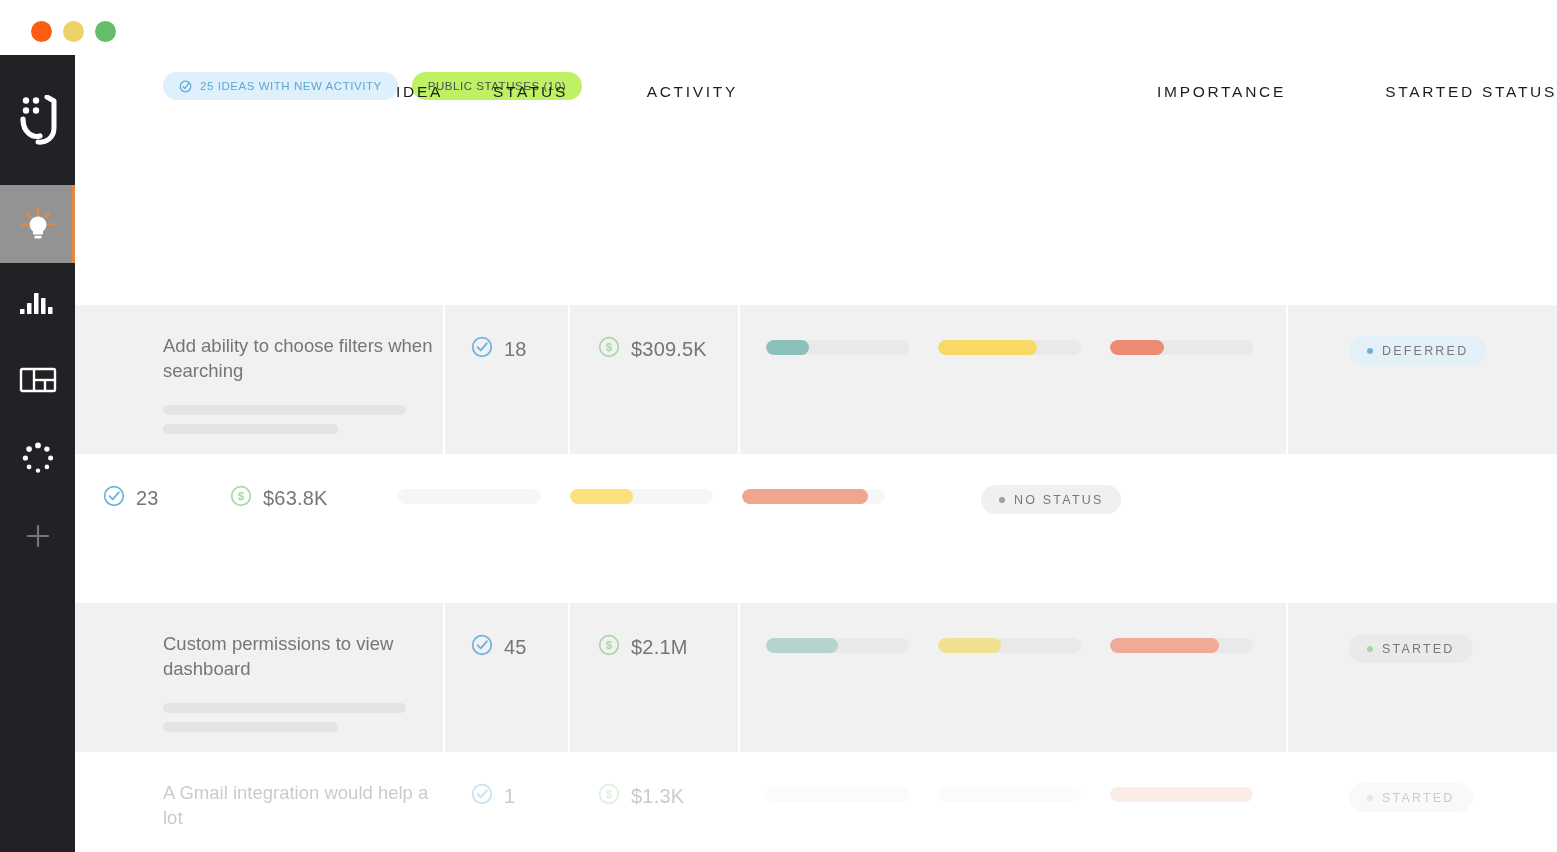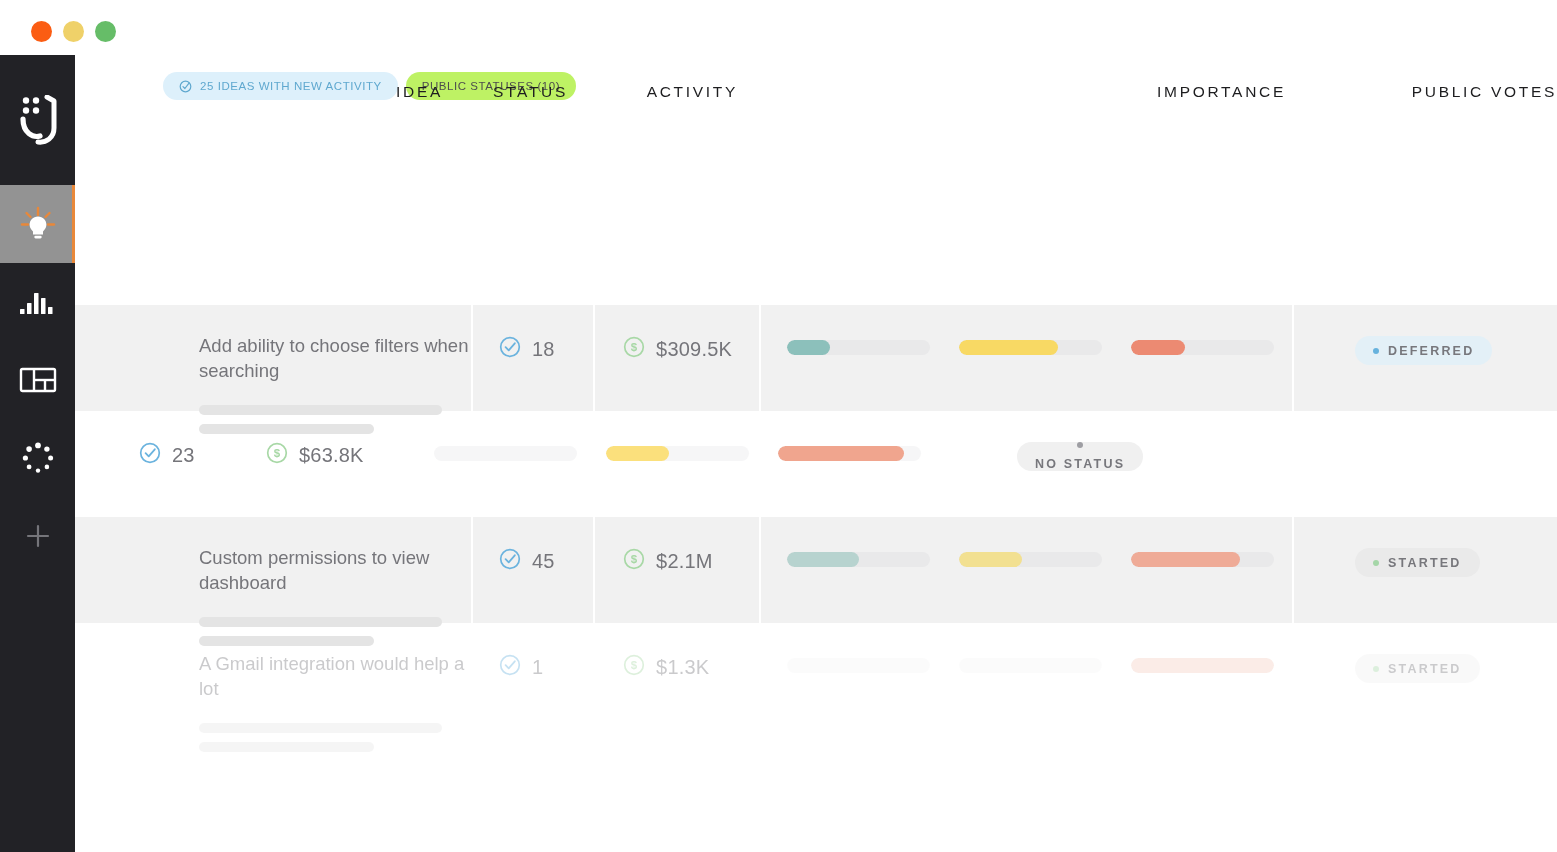--- a/index.html
+++ b/index.html
@@ -40,40 +40,40 @@
     width: 3px; background: #e8883a;
   }
   .nav-item svg { display: block; }
 
   
   .main {
     position: absolute; left: 75px; top: 55px;
     width: 1482px; height: 797px; background: #fff;
   }
 
-  .chips { position: absolute; left: 88px; top: 17px; display: flex; gap: 8px; }
+  .chips { position: absolute; left: 88px; top: 17px; display: flex; gap: 14px; }
   .chip {
     display: flex; align-items: center; gap: 8px;
     height: 28px; padding: 0 16px; border-radius: 14px;
     font-size: 11.5px; letter-spacing: 0.55px; font-weight: 400;
     white-space: nowrap;
   }
   .chip.activity { background: #ddf0fb; color: #5fa8cf; }
   .chip.statuses { background: #bef264; color: #4d4d4d; }
   .chip .c-ico { display: flex; }
 
   
   .table { position: absolute; left: 0; top: 0; width: 1482px; }
 
   .row {
     display: flex; align-items: stretch; width: 1482px;
   }
   .row.head { height: 250px; }
   .row.head .cell { align-items: flex-end; padding-bottom: 97px; }
-  .row.body { height: 106px; padding-left: 36px; }
+  .row.body { height: 149px; }
   .row.shaded { background: #f1f1f1; }
   .row.faded { opacity: 0.38; }
 
   .cell {
     display: flex; flex-direction: column; justify-content: flex-start;
     position: relative; padding-top: 28px;
   }
   .row.shaded .cell + .cell::before {
     content: ""; position: absolute; left: 0; top: 0; bottom: 0;
     width: 2px; background: #ffffff;
@@ -109,21 +109,21 @@
     width: 143px; height: 15px; border-radius: 8px; background: #e9e9ea;
     overflow: hidden;
   }
   .row:not(.shaded) .bar-track { background: #f6f6f7; }
   .bar-fill { height: 100%; border-radius: 8px; }
 
   .badge {
     display: inline-flex; align-items: center; gap: 9px;
     height: 29px; padding: 0 18px; border-radius: 15px;
     font-size: 12.5px; letter-spacing: 2.2px; color: #77777c;
-    white-space: nowrap; margin-top: 3px; width: max-content; font-weight: bold;
+    white-space: nowrap; margin-top: 3px; width: max-content;
   }
   .badge .dot { width: 6px; height: 6px; border-radius: 50%; flex: none; }
 </style>
 </head>
 <body>
 
 <div class="window">
 
   <div class="titlebar">
     <div class="lights">
@@ -231,21 +231,21 @@
         <div class="cell c-votes">
           <span class="col-title">STATUS</span>
         </div>
         <div class="cell c-revenue">
           <span class="col-title">ACTIVITY</span>
         </div>
         <div class="cell c-importance">
           <span class="col-title">IMPORTANCE</span>
         </div>
         <div class="cell c-status">
-          <span class="col-title">PUBLIC VOTES</span>
+          <span class="col-title">STARTED STATUS</span>
         </div>
       </div>
 
       <div id="rows">
           <div class="row body shaded">
             <div class="cell c-idea">
               <div class="idea-title">Add ability to choose filters when searching</div>
               <div class="skel">
                 <div class="skel-bar long"></div>
                 <div class="skel-bar short"></div>
@@ -315,21 +315,21 @@
                 </div>
                 <div class="bar-track">
                   <div class="bar-fill" style="width:44%;background:#fbe07c;"></div>
                 </div>
                 <div class="bar-track">
                   <div class="bar-fill" style="width:88%;background:#f0a58e;"></div>
                 </div>
               </div>
             </div>
             <div class="cell c-status">
-              <span class="badge" style="background:#f0f0f0;flex-direction:column;">
+              <span class="badge" style="background:#f0f0f0;">
                 <span class="dot" style="background:#9e9ea3;"></span>
                 <span>NO STATUS</span>
               </span>
             </div>
           </div>
           <div class="row body shaded">
             <div class="cell c-idea">
               <div class="idea-title">Custom permissions to view dashboard</div>
               <div class="skel">
                 <div class="skel-bar long"></div>

